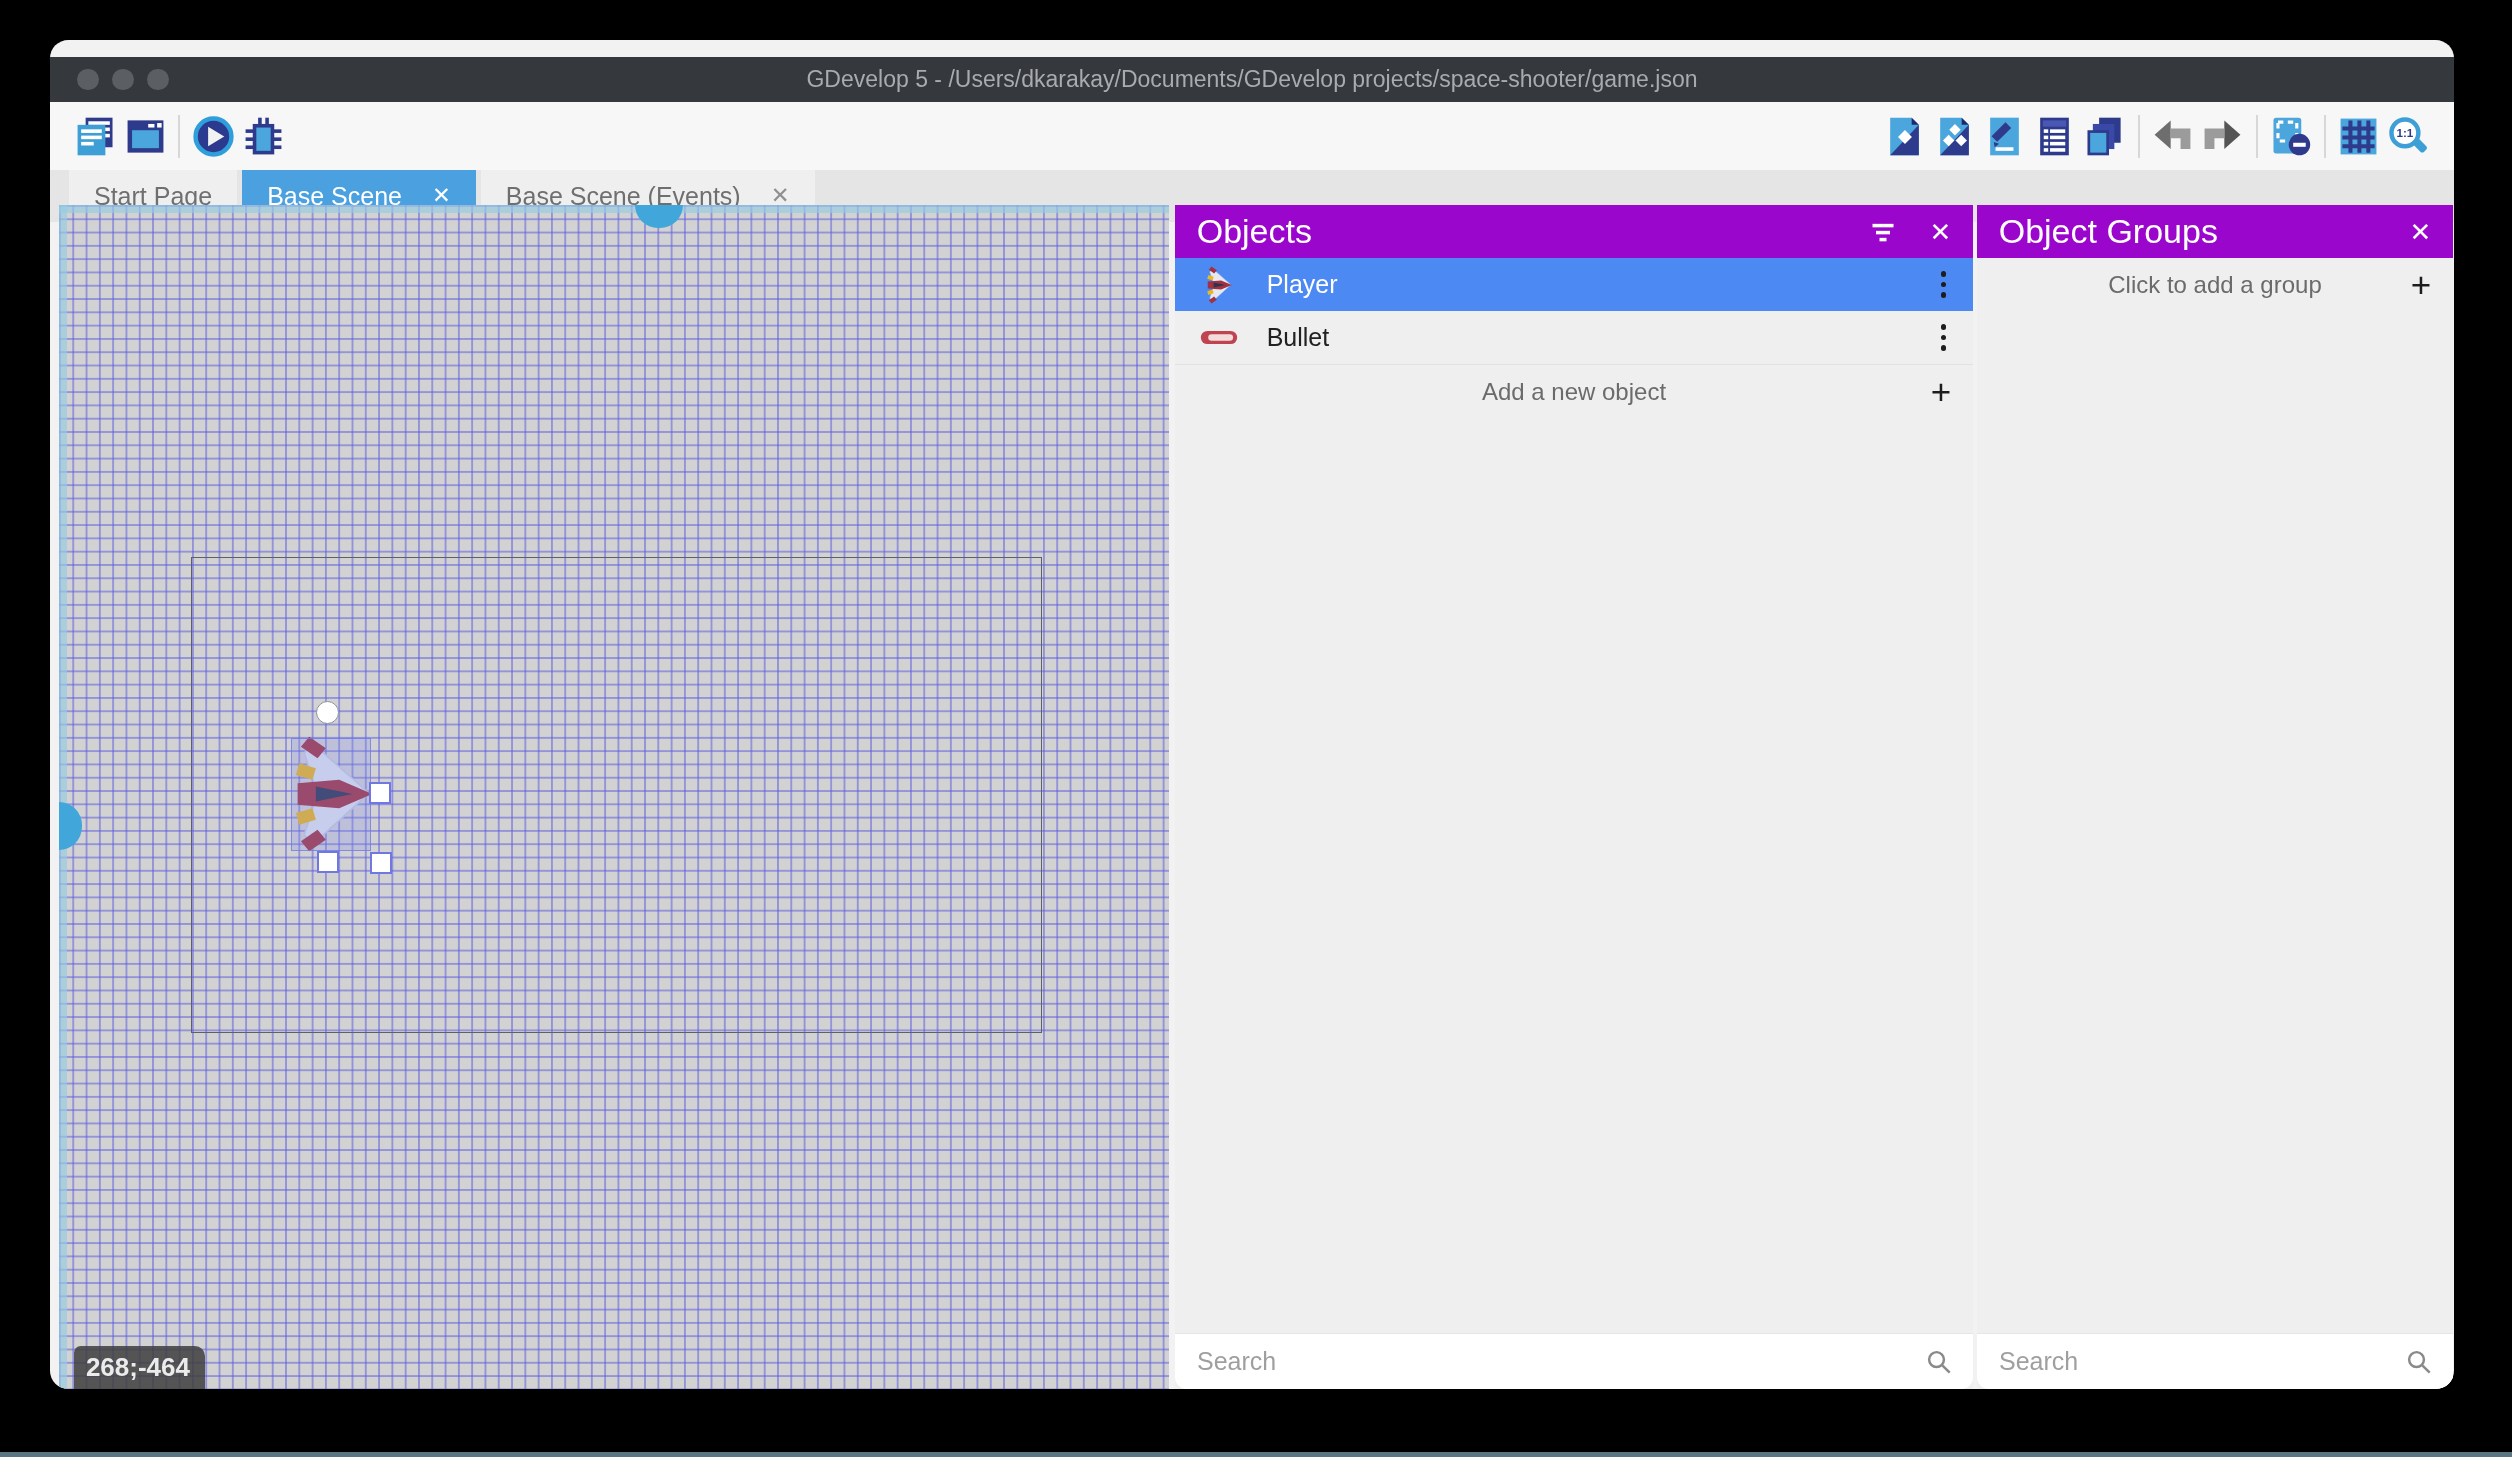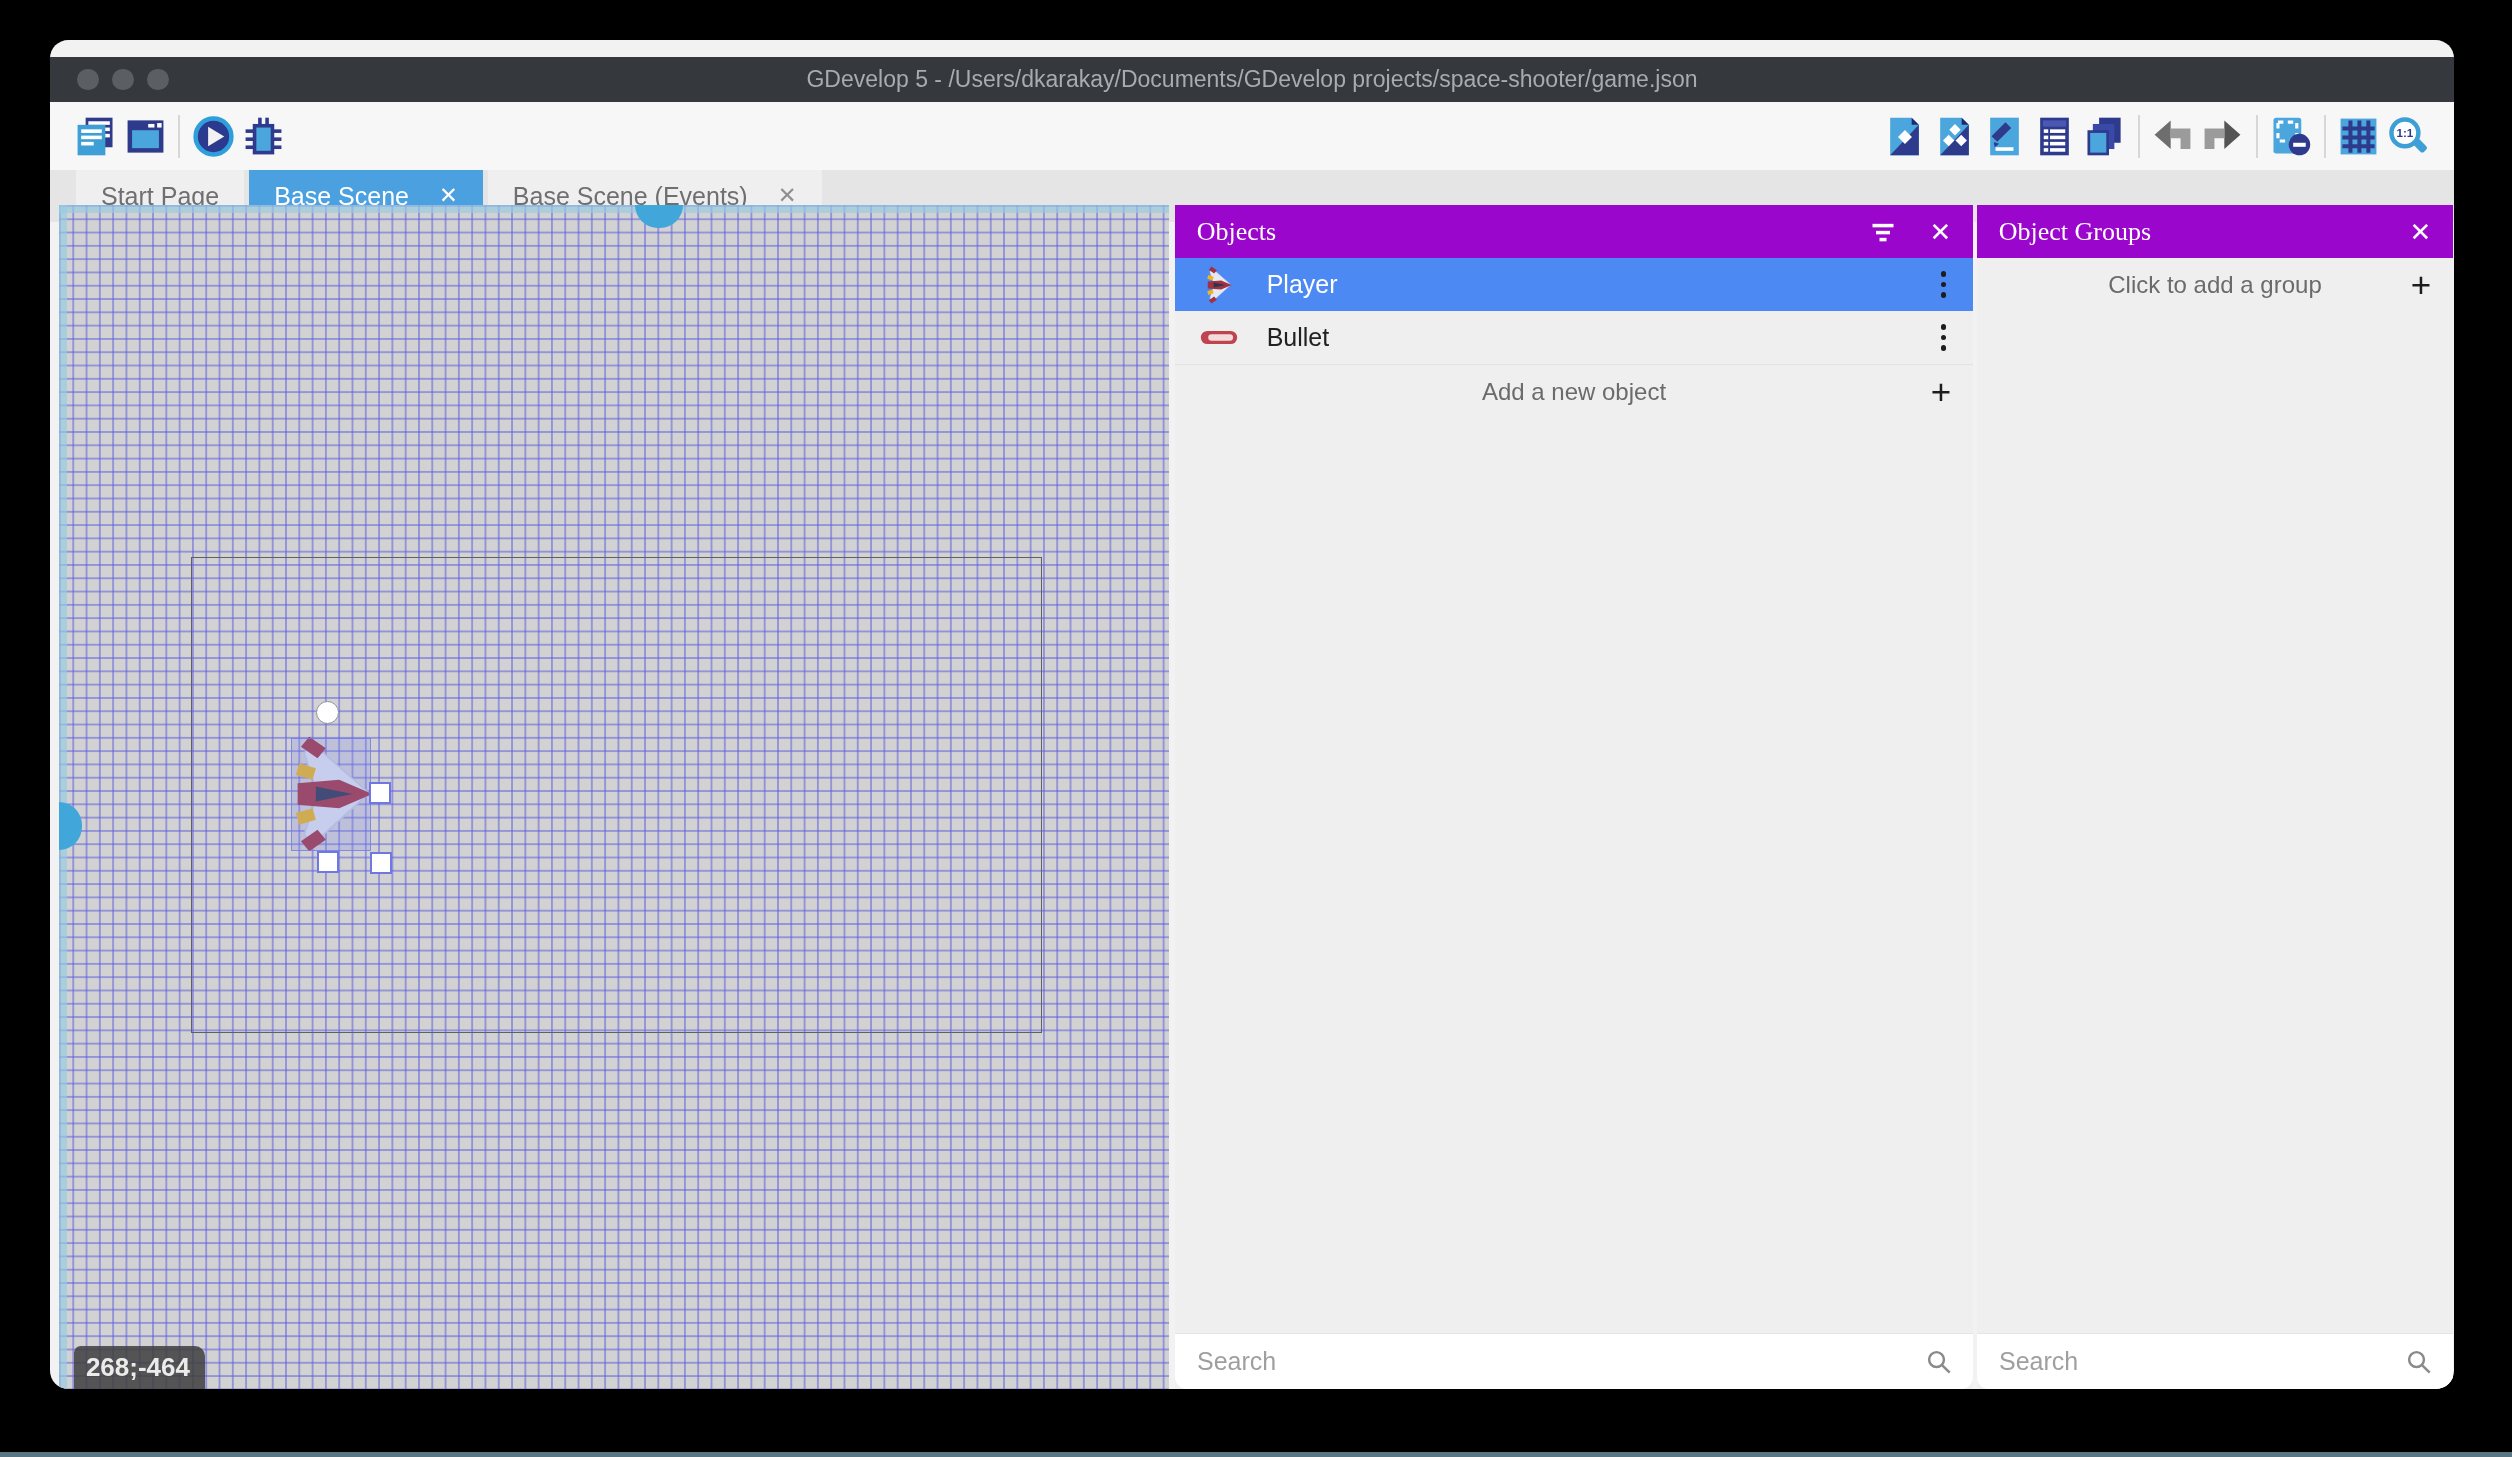--- a/index.html
+++ b/index.html
@@ -18,21 +18,21 @@
 
   
   .toolbar{height:68px;background:#f7f7f7;display:flex;align-items:center;padding:0 21.7px;}
   .tb-left,.tb-right{display:flex;align-items:center;gap:3px;}
   .tb-right{margin-left:auto;}
   .tb-sep{width:1.7px;height:43px;background:#d7d7d7;margin:0 6.7px;}
   .tb-btn{width:47px;height:47px;display:flex;align-items:center;justify-content:center;cursor:pointer;}
   .tb-btn svg{width:43px;height:43px;}
 
   
-  .tabbar{height:52px;background:#e5e5e5;display:flex;align-items:stretch;padding-left:26px;gap:5px;}
+  .tabbar{height:52px;background:#e5e5e5;display:flex;align-items:stretch;padding-left:19px;gap:5px;}
   .tab{display:flex;align-items:center;padding:0 25px;font-size:25px;color:#6f6f6f;background:#efefef;cursor:pointer;}
   .tab.active{background:#4ba0df;color:#fff;}
   .tab-close{margin-left:30px;font-size:22.5px;color:#8f8f8f;line-height:1;}
   .tab.active .tab-close{color:#fff;}
 
   
   .main{position:absolute;top:165px;left:0;right:0;bottom:0;}
 
   .canvas{position:absolute;left:9.2px;top:0;width:1110px;height:1184px;overflow:hidden;
     background-color:#d2d2d2;
@@ -53,21 +53,21 @@
   .scroll-track-left{position:absolute;top:0;left:0;bottom:0;width:7.5px;background:rgba(150,205,228,.65);}
   .scroll-thumb-left{position:absolute;left:0;top:597px;width:22.5px;height:48px;background:#41a7db;border-radius:0 24px 24px 0;}
   .coords{position:absolute;left:15px;bottom:0;height:43px;background:rgba(62,62,62,.85);color:#ebebeb;
     font-size:26px;font-weight:700;line-height:43px;padding:0 15px 0 11.7px;border-radius:6.7px 10px 0 0;}
 
   
   .panel{position:absolute;top:0;bottom:0;background:#efefef;}
   .panel-objects{left:1125px;width:798px;}
   .panel-groups{left:1927px;width:476px;}
   .panel-header{height:53px;background:#9b06cd;display:flex;align-items:center;padding:0 21.7px;color:#fff;}
-  .panel-title{font-size:26px;flex:1;font-family:Liberation Serif, serif;}
+  .panel-title{font-size:34px;flex:1;}
   .header-icons{display:flex;align-items:center;gap:33px;}
   .close-x{font-size:26px;color:#fff;line-height:1;cursor:pointer;}
   .obj-row{height:53px;display:flex;align-items:center;padding:0 21.7px;font-size:25px;color:#212121;
     border-bottom:0.8px solid #e2e2e2;cursor:pointer;}
   .obj-row.selected{background:#4c89f2;color:#fff;border-bottom:none;}
   .thumb{width:45px;display:flex;justify-content:center;align-items:center;margin-right:25px;}
   .kebab{margin-left:auto;display:flex;flex-direction:column;gap:5px;padding:5px;cursor:pointer;}
   .kebab i{width:5.8px;height:5.8px;border-radius:50%;background:#1d1d1d;display:block;}
   .add-row{height:53px;position:relative;display:flex;align-items:center;justify-content:center;
     font-size:24px;color:#6b6b6b;cursor:pointer;}

